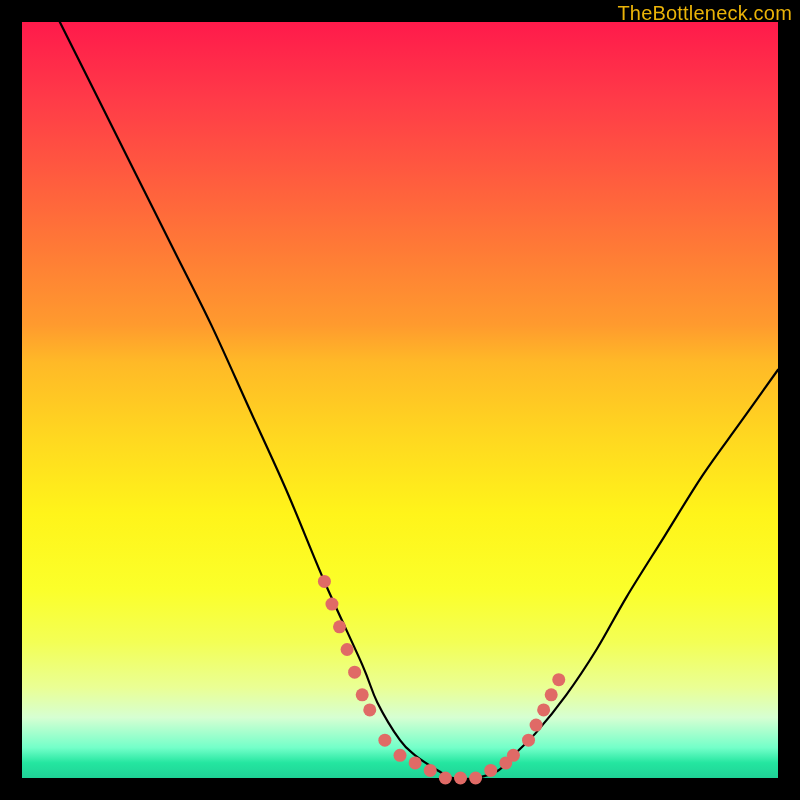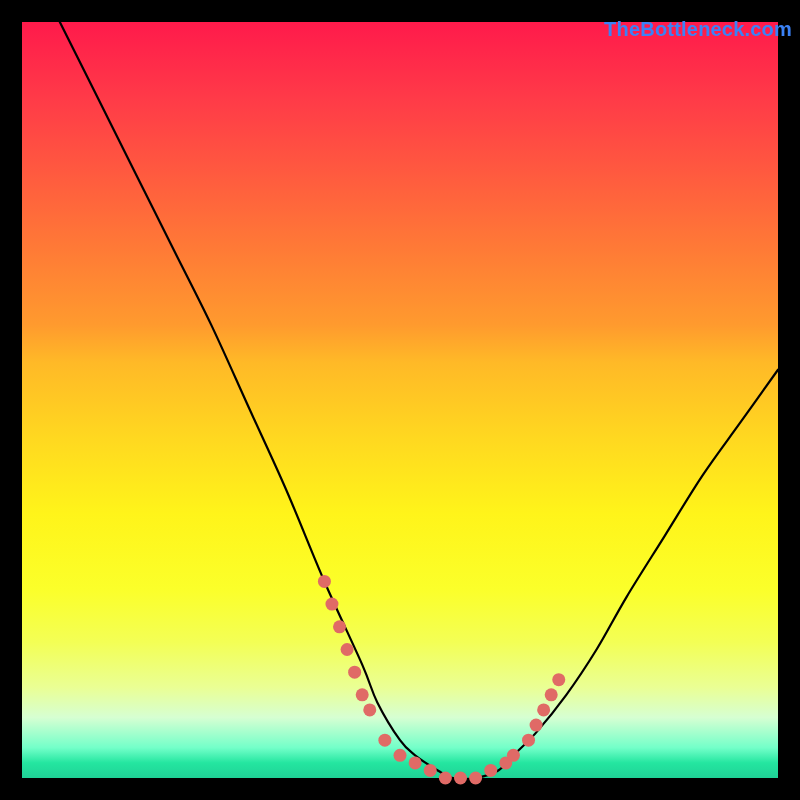--- a/index.html
+++ b/index.html
@@ -29,25 +29,25 @@
       #fbff2a 75%,
       #f3ff55 82%,
       #eaff94 88%,
       #d6ffd2 92%,
       #73ffc9 96%,
       #24e6a0 98%,
       #1fd196 100%);
   }
   .watermark {
     position: absolute;
-    top: 18px;
+    top: 2px;
     right: 8px;
-    color: #3b82f6;
+    color: #eab308;
     font-size: 20px;
-    font-weight: 700;
+    font-weight: 400;
     letter-spacing: 0.2px;
   }
   svg.plot {
     position: absolute;
     left: 0;
     top: 0;
     width: 756px;
     height: 756px;
     overflow: visible;
   }

